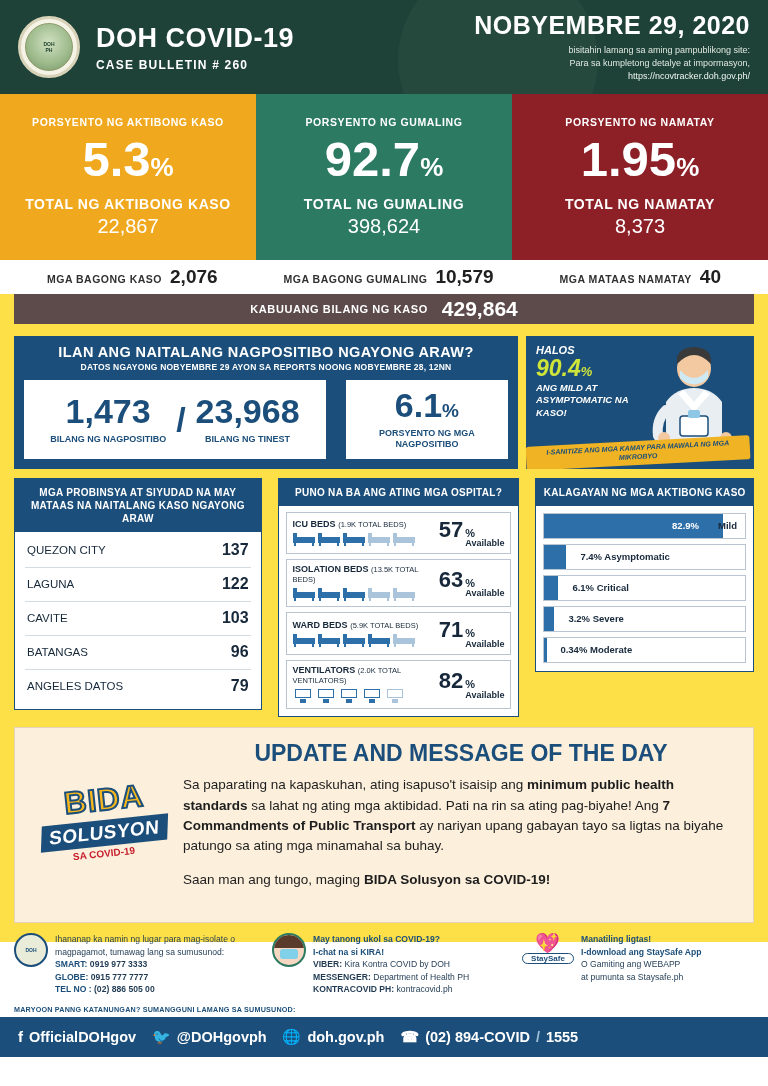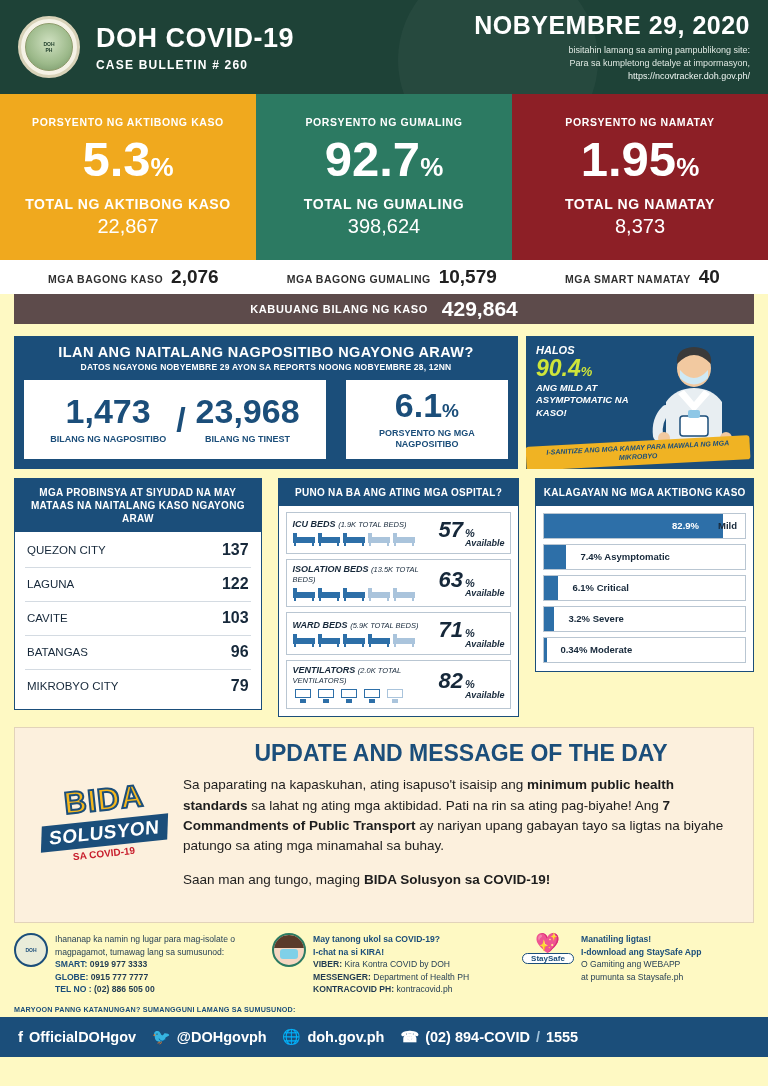--- a/index.html
+++ b/index.html
@@ -2,21 +2,21 @@
 <html><head>
 <meta charset="utf-8">
 <style>
   * { box-sizing: border-box; margin: 0; padding: 0; }
   body {
     width: 768px; height: 1086px;
     background: #ffffff;
     font-family: "Liberation Sans", sans-serif;
     overflow: hidden;
   }
-  .page { position: relative; width: 768px; height: 1086px; background: #fef9c3; }
+  .page { position: relative; width: 768px; height: 942px; background: #fde047; }
 
   
   .header {
     height: 94px; background: #1e4237; color: #fff;
     display: flex; align-items: center; padding: 0 18px;
     position: relative; overflow: hidden;
   }
   .header:after{
     content:""; position:absolute; right:170px; top:-40px; width:200px; height:200px;
     border-radius:50%; background:rgba(255,255,255,0.04);
@@ -119,21 +119,21 @@
   .col3 { width: 226px; }
   .prov-list { padding: 2px 10px 6px; }
   .prov {
     display: flex; justify-content: space-between; align-items: center;
     border-bottom: 1px solid #d4dbe2; padding: 7.5px 2px;
   }
   .prov:last-child { border-bottom: none; }
   .prov .nm { font-size: 11.5px; color: #16283a; }
   .prov .vl { font-size: 16px; font-weight: bold; color: #16283a; }
 
-  .hosp { padding: 6px 7px 7px; font-style: italic; }
+  .hosp { padding: 6px 7px 7px; }
   .hrow { border: 1px solid #b9c6d2; padding: 4px 6px 5px; margin-bottom: 5px; display: flex; align-items: center; }
   .hrow:last-child { margin-bottom: 0; }
   .hleft { flex: 1; }
   .hlabel { font-size: 9px; font-weight: bold; color: #16283a; }
   .hlabel .tot { font-weight: normal; font-size: 7.5px; }
   .icons { display: flex; gap: 3px; margin-top: 4px; }
   .bed { width: 22px; height: 13px; position: relative; }
   .bed .mat { position: absolute; left: 0; right: 0; bottom: 3px; height: 6px; background: #2d6fa8; }
   .bed .hd { position: absolute; left: 0; bottom: 3px; width: 4px; height: 10px; background: #2d6fa8; }
   .bed .lg { position: absolute; bottom: 0; width: 2px; height: 3px; background: #2d6fa8; }
@@ -261,21 +261,21 @@
   <div class="newrow">
     <div class="item">
       <span class="lbl">MGA BAGONG KASO</span>
       <span class="val">2,076</span>
     </div>
     <div class="item">
       <span class="lbl">MGA BAGONG GUMALING</span>
       <span class="val">10,579</span>
     </div>
     <div class="item">
-      <span class="lbl">MGA SMART NAMATAY</span>
+      <span class="lbl">MGA MATAAS NAMATAY</span>
       <span class="val">40</span>
     </div>
   </div>
 
   <div class="totalbar">
     <span class="lbl">KABUUANG BILANG NG KASO</span>
     <span class="val">429,864</span>
   </div>
 
   <div class="testwrap">
@@ -337,21 +337,21 @@
         </div>
         <div class="prov">
           <span class="nm">CAVITE</span>
           <span class="vl">103</span>
         </div>
         <div class="prov">
           <span class="nm">BATANGAS</span>
           <span class="vl">96</span>
         </div>
         <div class="prov">
-          <span class="nm">MIKROBYO CITY</span>
+          <span class="nm">ANGELES DATOS</span>
           <span class="vl">79</span>
         </div>
       </div>
     </div>
 
     <div class="col col2">
       <div class="col-head">PUNO NA BA ANG ATING MGA OSPITAL?</div>
       <div class="hosp">
 
         <div class="hrow">

